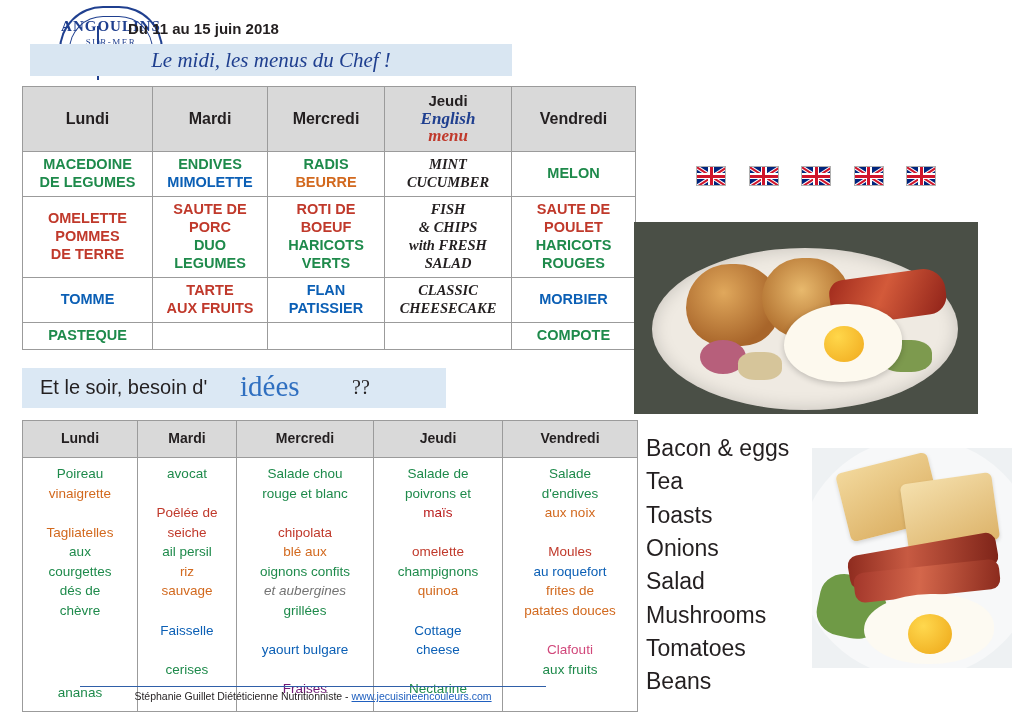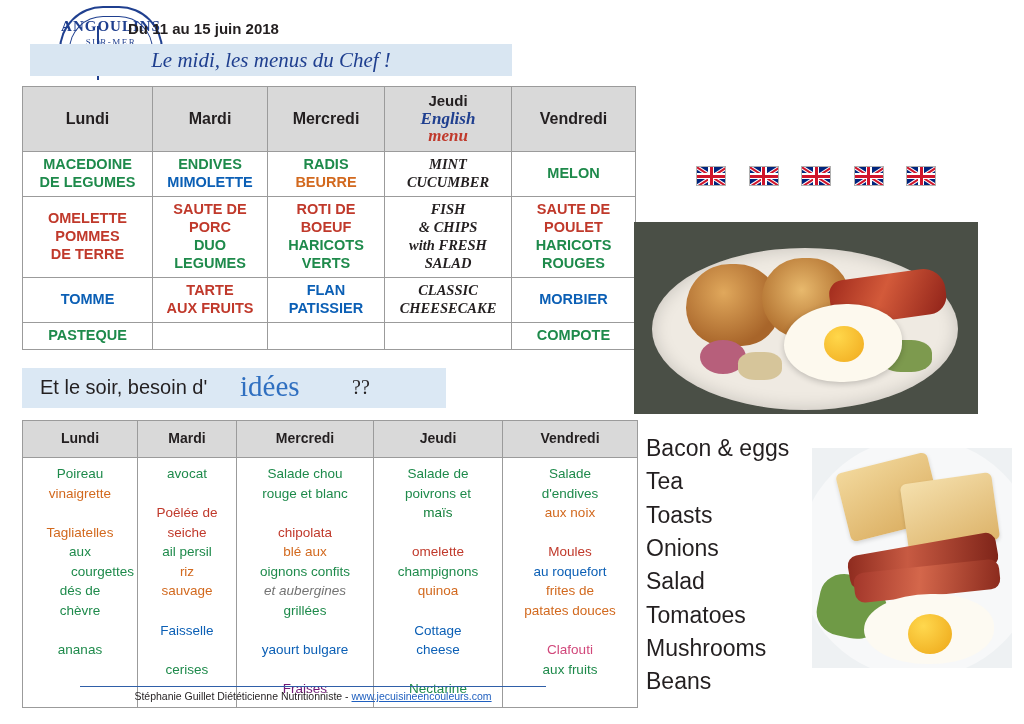--- a/index.html
+++ b/index.html
@@ -671,25 +671,25 @@
       </tr>
     </thead>
     <tbody id="soir-body">
         <tr>
           <td class="cell">
             <div style="color: rgb(30, 138, 75);">Poireau</div>
             <div style="color: rgb(210, 105, 30);">vinaigrette</div>
             <div style="color: rgb(35, 31, 32);">&nbsp;</div>
             <div style="color: rgb(210, 105, 30);">Tagliatelles</div>
             <div style="color: rgb(30, 138, 75);">aux</div>
-            <div style="color: rgb(30, 138, 75); text-align: right;">courgettes</div>
+            <div style="color: rgb(30, 138, 75);">courgettes</div>
             <div style="color: rgb(30, 138, 75);">dés de</div>
             <div style="color: rgb(30, 138, 75);">chèvre</div>
             <div style="color: rgb(35, 31, 32);">&nbsp;</div>
-            <div style="color: rgb(30, 138, 75);">ananas</div>
+            <div style="color: rgb(30, 138, 75); margin-top: 43px;">ananas</div>
           </td>
           <td class="cell">
             <div style="color: rgb(30, 138, 75);">avocat</div>
             <div style="color: rgb(35, 31, 32);">&nbsp;</div>
             <div style="color: rgb(192, 57, 43);">Poêlée de</div>
             <div style="color: rgb(192, 57, 43);">seiche</div>
             <div style="color: rgb(30, 138, 75);">ail persil</div>
             <div style="color: rgb(210, 105, 30);">riz</div>
             <div style="color: rgb(210, 105, 30);">sauvage</div>
             <div style="color: rgb(35, 31, 32);">&nbsp;</div>
@@ -707,21 +707,21 @@
             <div style="color: #737373; font-style: italic;">et aubergines</div>
             <div style="color: rgb(30, 138, 75);">grillées</div>
             <div style="color: rgb(35, 31, 32);">&nbsp;</div>
             <div style="color: rgb(11, 95, 181);">yaourt bulgare</div>
             <div style="color: rgb(35, 31, 32);">&nbsp;</div>
             <div style="color: #701a75;">Fraises</div>
           </td>
           <td class="cell">
             <div style="color: rgb(30, 138, 75);">Salade de</div>
             <div style="color: rgb(30, 138, 75);">poivrons et</div>
-            <div style="color: #15803d;">maïs</div>
+            <div style="color: #b91c1c;">maïs</div>
             <div style="color: rgb(35, 31, 32);">&nbsp;</div>
             <div style="color: rgb(192, 57, 43);">omelette</div>
             <div style="color: rgb(30, 138, 75);">champignons</div>
             <div style="color: rgb(210, 105, 30);">quinoa</div>
             <div style="color: rgb(35, 31, 32);">&nbsp;</div>
             <div style="color: rgb(11, 95, 181);">Cottage</div>
             <div style="color: rgb(11, 95, 181);">cheese</div>
             <div style="color: rgb(35, 31, 32);">&nbsp;</div>
             <div style="color: rgb(30, 138, 75);">Nectarine</div>
           </td>
@@ -818,22 +818,22 @@
     <div class="egg2"></div>
     <div class="yolk2"></div>
   </div>
 
   <div class="eb-list" id="eb-list">
       <div>Bacon &amp; eggs</div>
       <div>Tea</div>
       <div>Toasts</div>
       <div>Onions</div>
       <div>Salad</div>
+      <div>Mushrooms</div>
       <div>Tomatoes</div>
-      <div>Mushrooms</div>
       <div>Beans</div>
     </div>
 
   <div class="footer-rule"></div>
   <div class="footer">
     <span>Stéphanie Guillet Diététicienne  Nutritionniste -  </span><a href="#">www.jecuisineencouleurs.com</a>
   </div>
 
 </div>
 

